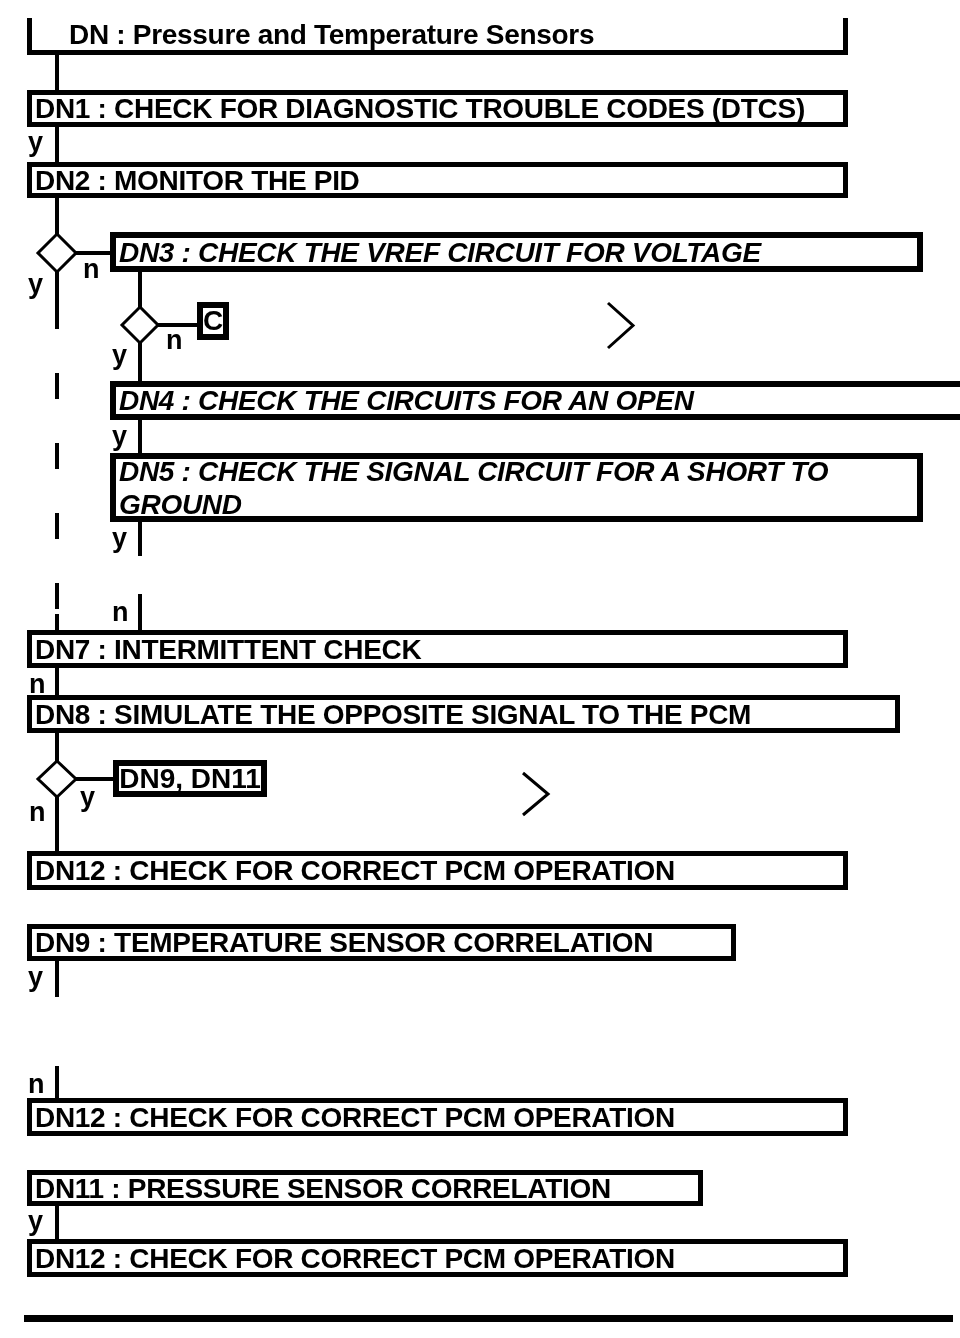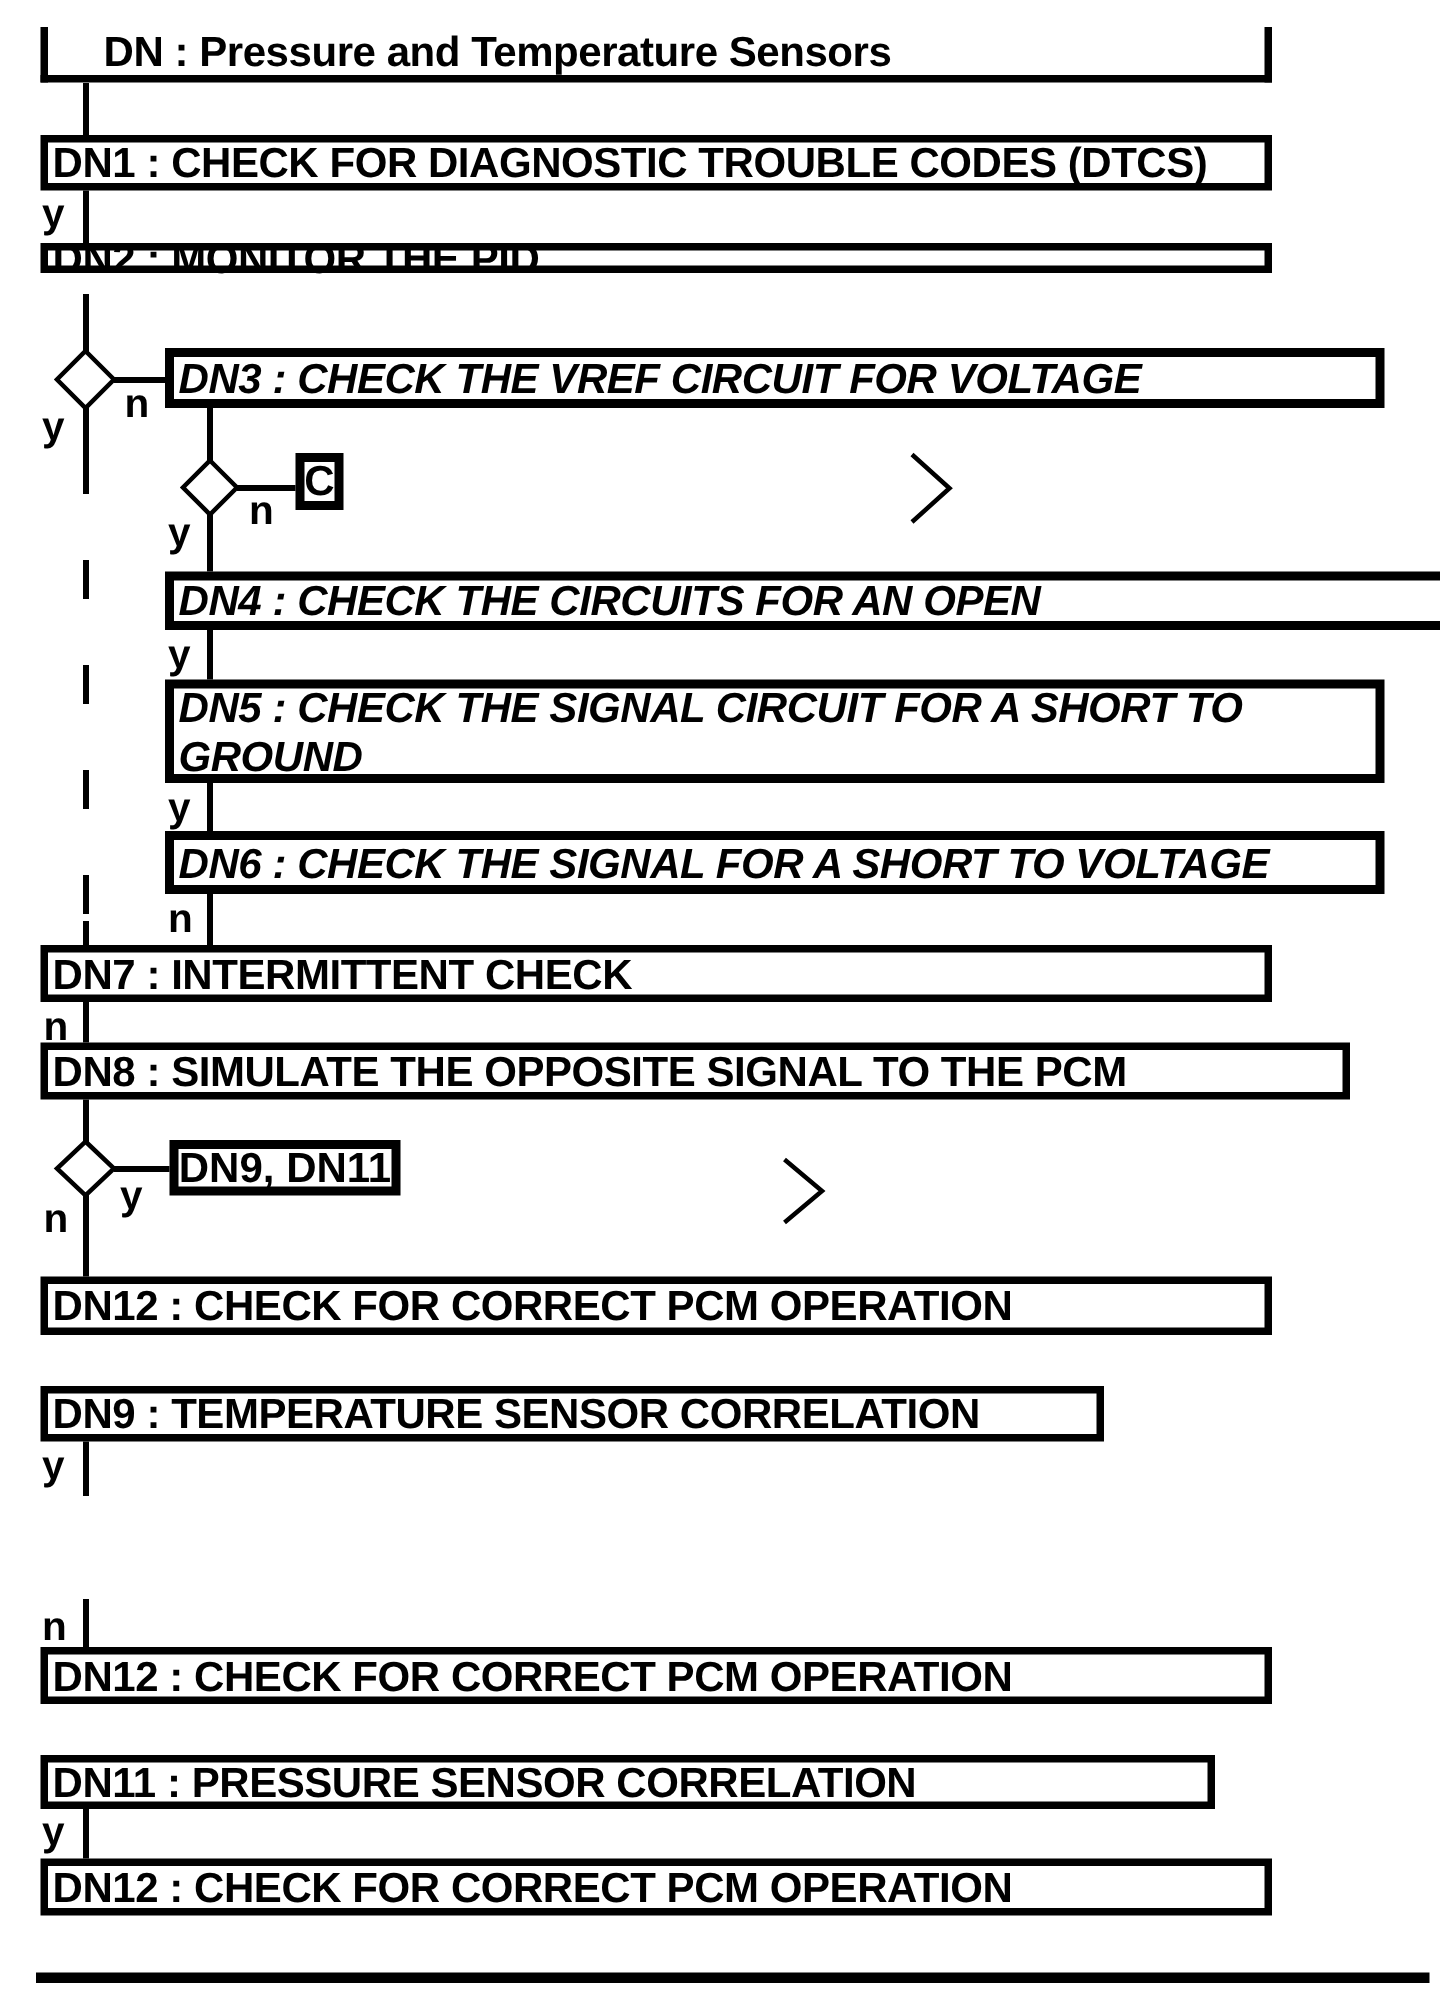--- a/index.html
+++ b/index.html
@@ -69,40 +69,37 @@
   </svg>
 
   <div class="node open-top" style="left:27px;top:18px;width:821px;height:37px">
     <span class="line">DN : Pressure and Temperature Sensors</span>
   </div>
 
   <div class="node" style="left:27px;top:90px;width:821px;height:37px">
     <span class="line">DN1 : CHECK FOR DIAGNOSTIC TROUBLE CODES (DTCS)</span>
   </div>
 
-  <div class="node" style="left:27px;top:162px;width:821px;height:20px">
+  <div class="node" style="left:27px;top:162px;width:821px;height:36px">
     <span class="line">DN2 : MONITOR THE PID</span>
   </div>
 
   <div class="node heavy" style="left:110px;top:232px;width:813px;height:40px">
     <span class="line">DN3 : CHECK THE VREF CIRCUIT FOR VOLTAGE</span>
   </div>
 
   <div class="node heavy" style="left:110px;top:381px;width:946px;height:39px">
     <span class="line">DN4 : CHECK THE CIRCUITS FOR AN OPEN</span>
   </div>
 
   <div class="node heavy" style="left:110px;top:453px;width:813px;height:69px">
     <span class="line">DN5 : CHECK THE SIGNAL CIRCUIT FOR A SHORT TO</span>
     <span class="line">GROUND</span>
   </div>
 
-  <div class="node heavy" style="left:110px;top:554px;width:813px;height:42px">
-    <span class="line">DN6 : CHECK THE SIGNAL FOR A SHORT TO VOLTAGE</span>
-  </div>
 
   <div class="node" style="left:27px;top:630px;width:821px;height:38px">
     <span class="line">DN7 : INTERMITTENT CHECK</span>
   </div>
 
   <div class="node" style="left:27px;top:695px;width:873px;height:38px">
     <span class="line">DN8 : SIMULATE THE OPPOSITE SIGNAL TO THE PCM</span>
   </div>
 
   <div class="node" style="left:27px;top:851px;width:821px;height:39px">
@@ -111,21 +108,21 @@
 
   <div class="node" style="left:27px;top:924px;width:709px;height:37px">
     <span class="line">DN9 : TEMPERATURE SENSOR CORRELATION</span>
   </div>
 
 
   <div class="node" style="left:27px;top:1098px;width:821px;height:38px">
     <span class="line">DN12 : CHECK FOR CORRECT PCM OPERATION</span>
   </div>
 
-  <div class="node" style="left:27px;top:1170px;width:783px;height:36px">
+  <div class="node" style="left:27px;top:1170px;width:676px;height:36px">
     <span class="line">DN11 : PRESSURE SENSOR CORRELATION</span>
   </div>
 
   <div class="node" style="left:27px;top:1239px;width:821px;height:38px">
     <span class="line">DN12 : CHECK FOR CORRECT PCM OPERATION</span>
   </div>
 
   <div class="ref-box center" style="left:197px;top:302px;width:32px;height:38px">
     <span>C</span>
   </div>

